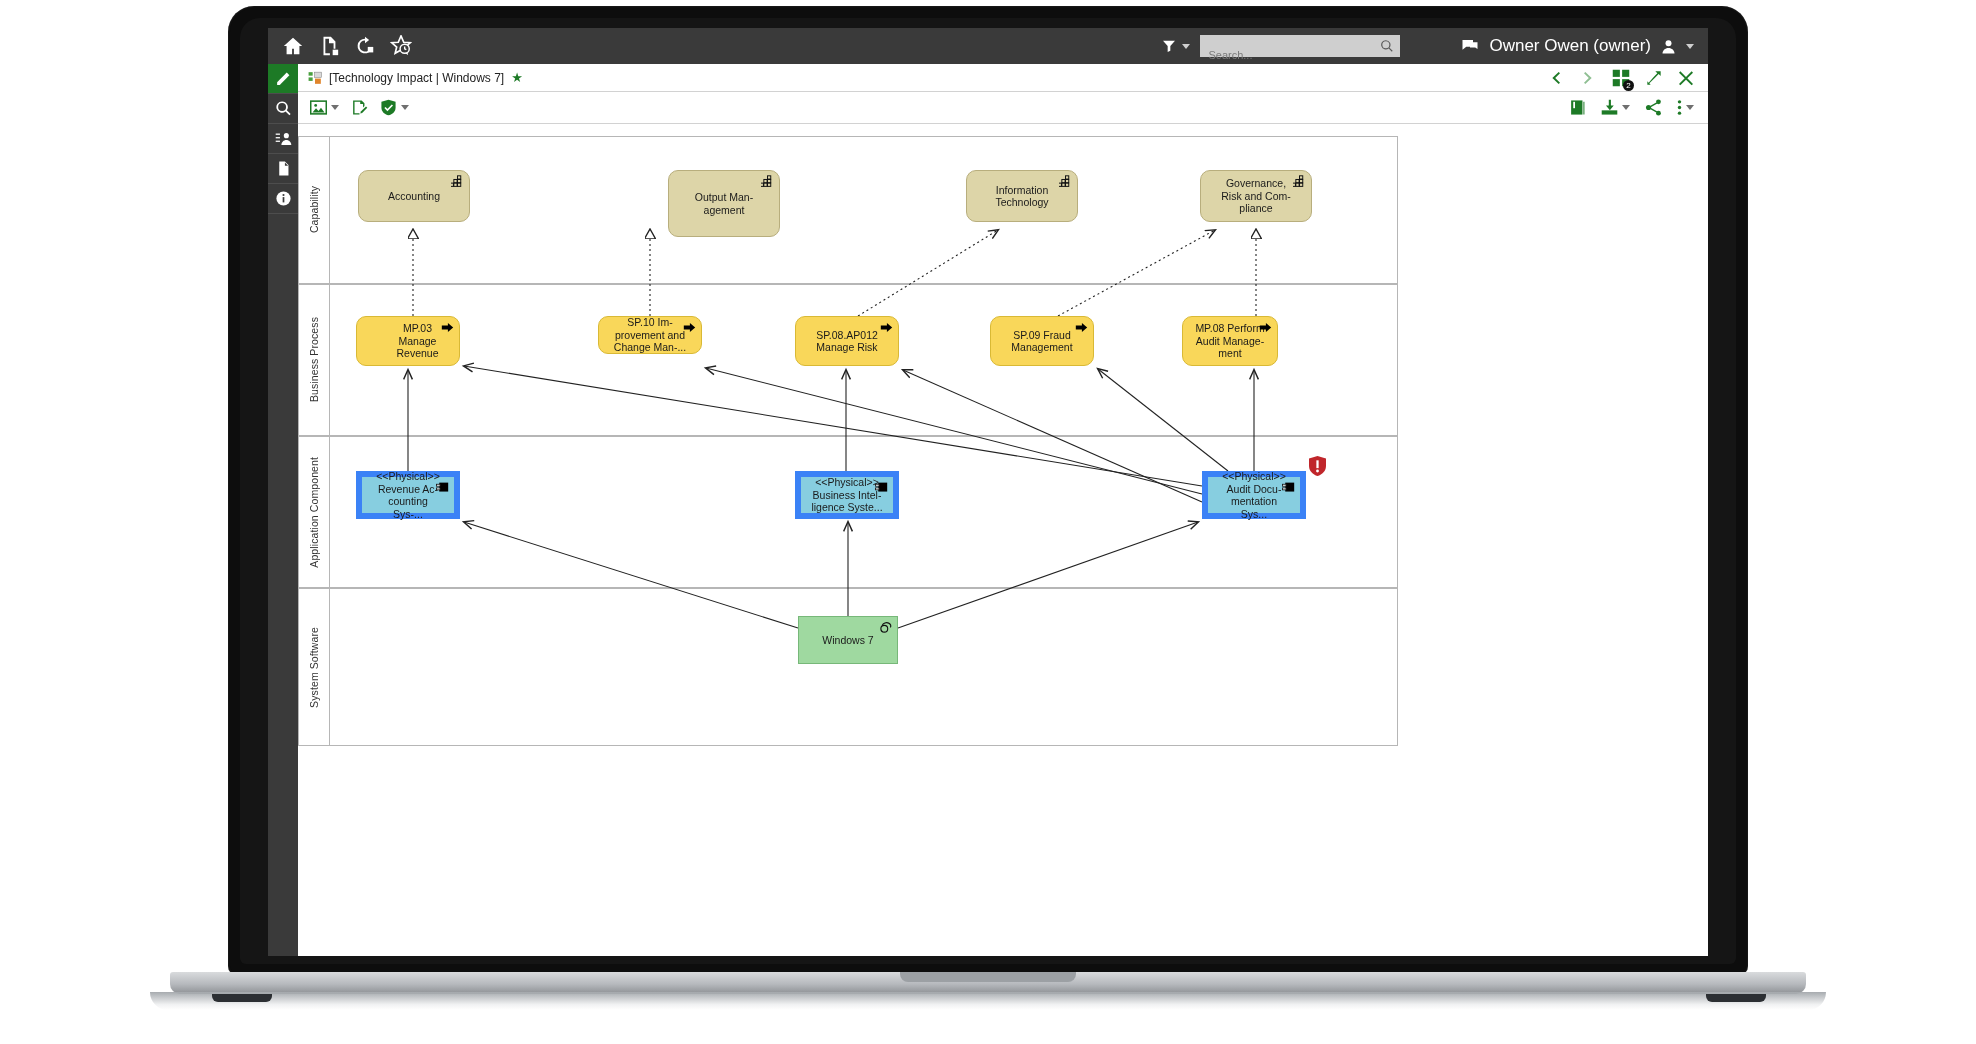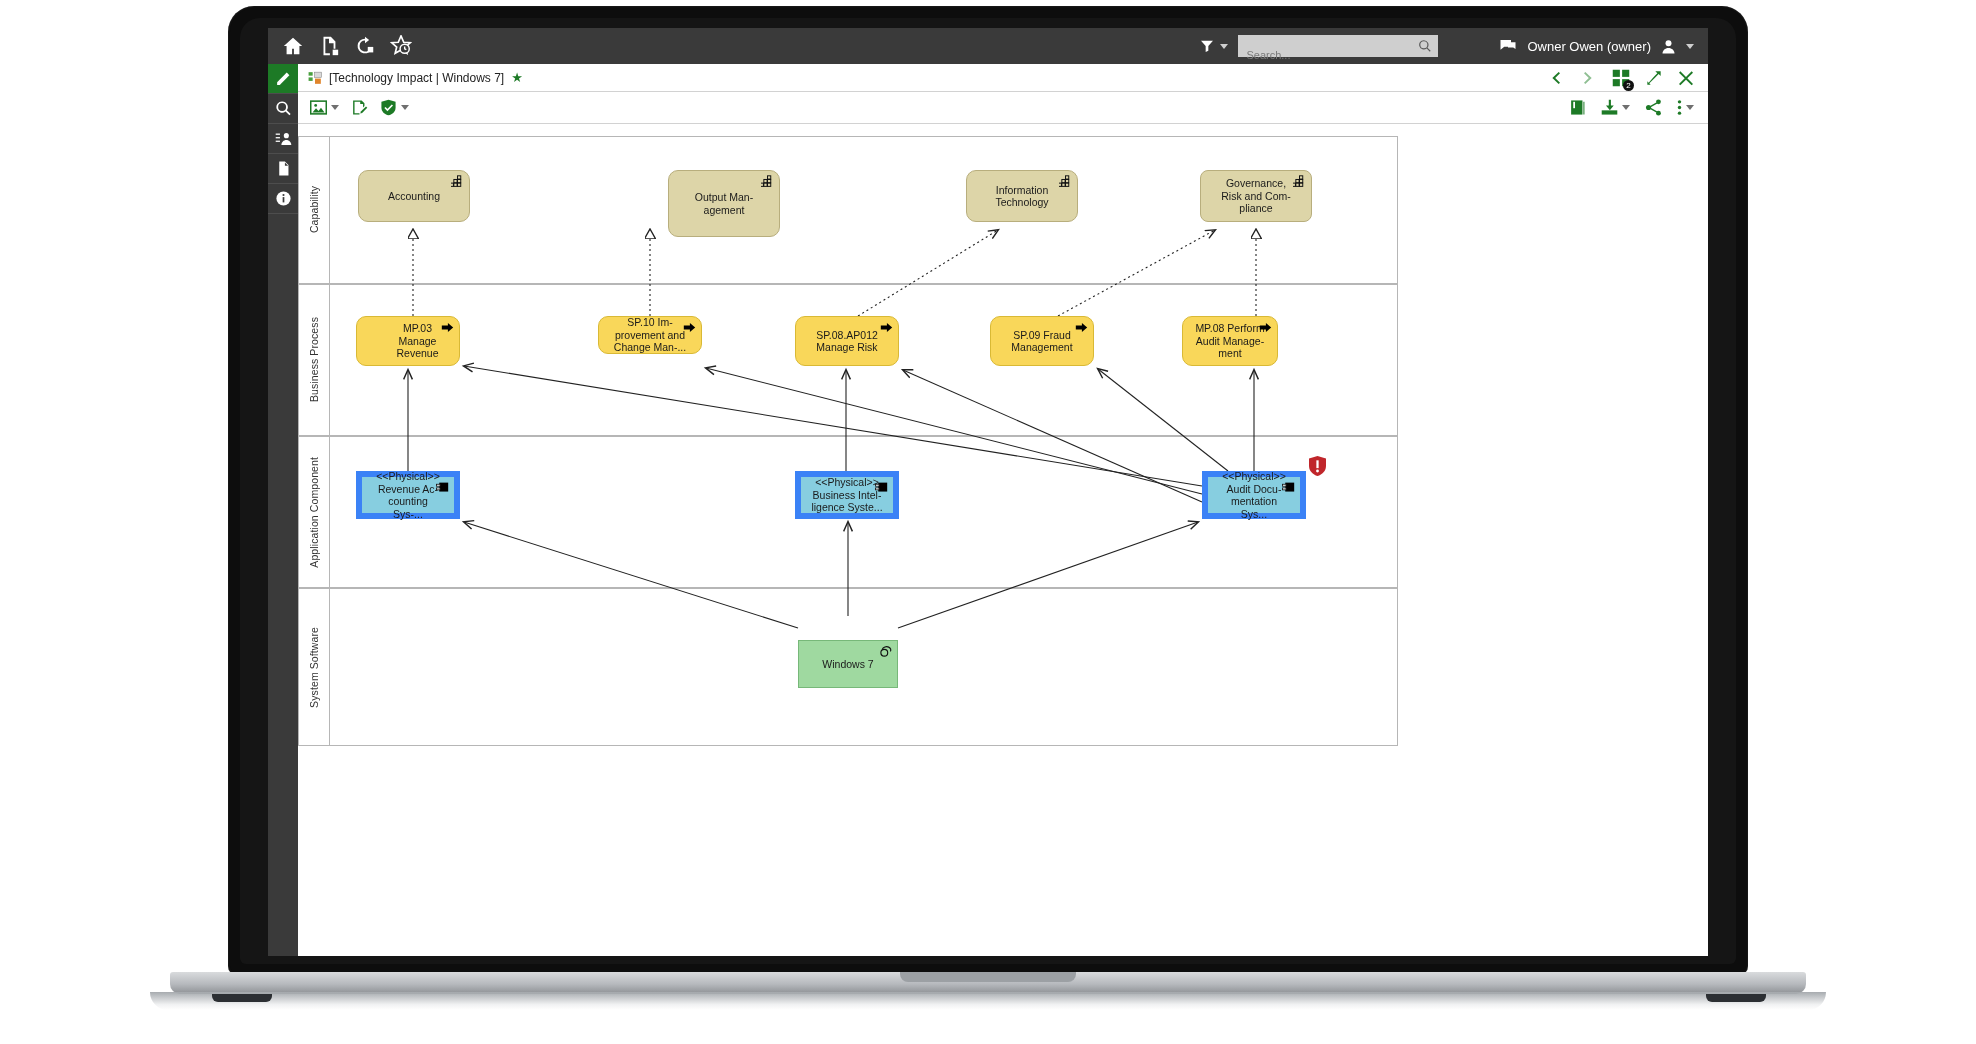--- a/index.html
+++ b/index.html
@@ -72,21 +72,21 @@
   #search-wrap {
     width: 200px; height: 22px; background: #cfcfcf;
     display: flex; align-items: center; padding: 0 6px 0 8px;
   }
   #search-input {
     flex: 1; border: none; background: transparent; outline: none;
     font-family: "Liberation Sans", sans-serif; font-size: 11px; color: #555; margin-top: 18px;
   }
   #search-input::placeholder { color: #7a7a7a; }
   #user-group { display: flex; align-items: center; gap: 9px; padding-right: 14px; }
-  #user-name { color: #ffffff; font-size: 13px; white-space: nowrap; }
+  #user-name { color: #ffffff; font-size: 17px; white-space: nowrap; }
   .caret-down {
     width: 0; height: 0; border-left: 4px solid transparent;
     border-right: 4px solid transparent; border-top: 5px solid #cfcfcf;
   }
 
   
   #left-rail {
     position: absolute; left: 0; top: 36px; width: 30px; height: 892px;
     background: #3a3a3a;
   }
@@ -444,21 +444,21 @@
           <svg viewBox="0 0 16 16">
               <rect x="8" y="1" width="4" height="4" fill="none" stroke="#111" stroke-width="1.2"></rect>
               <rect x="8" y="5.5" width="4" height="4" fill="none" stroke="#111" stroke-width="1.2"></rect>
               <rect x="3.5" y="5.5" width="4" height="4" fill="none" stroke="#111" stroke-width="1.2"></rect>
               <rect x="8" y="10" width="4" height="4" fill="none" stroke="#111" stroke-width="1.2"></rect>
               <rect x="3.5" y="10" width="4" height="4" fill="none" stroke="#111" stroke-width="1.2"></rect>
               <rect x="-1" y="10" width="4" height="4" fill="none" stroke="#111" stroke-width="1.2"></rect>
             </svg>
         </span>
       </div>
-      <div class="node node-cap" style="left:902px;top:44px;width:112px;height:52px;border-radius:8px;">
+      <div class="node node-cap" style="left:902px;top:44px;width:112px;height:52px;">
         <span class="label">Governance,<br>Risk and Com-<br>pliance</span>
         <span class="node-ico">
           <svg viewBox="0 0 16 16">
               <rect x="8" y="1" width="4" height="4" fill="none" stroke="#111" stroke-width="1.2"></rect>
               <rect x="8" y="5.5" width="4" height="4" fill="none" stroke="#111" stroke-width="1.2"></rect>
               <rect x="3.5" y="5.5" width="4" height="4" fill="none" stroke="#111" stroke-width="1.2"></rect>
               <rect x="8" y="10" width="4" height="4" fill="none" stroke="#111" stroke-width="1.2"></rect>
               <rect x="3.5" y="10" width="4" height="4" fill="none" stroke="#111" stroke-width="1.2"></rect>
               <rect x="-1" y="10" width="4" height="4" fill="none" stroke="#111" stroke-width="1.2"></rect>
             </svg>
@@ -535,21 +535,21 @@
               <rect x="0.5" y="8.5" width="4.5" height="2.4" fill="#fff" stroke="#111" stroke-width="1"></rect>
             </svg>
         </span>
       </div>
       <svg id="warning-badge" style="left:1011px;top:330px;" viewBox="0 0 24 28">
         <path d="M12 0 0 3.5v10C0 21 5.4 26 12 28c6.6-2 12-7 12-14.5v-10z" fill="#c0262b"></path>
         <rect x="10.4" y="6" width="3.2" height="11" fill="#fff"></rect>
         <circle cx="12" cy="21" r="2" fill="#fff"></circle>
       </svg>
 
-      <div class="node node-sys" style="left:500px;top:490px;width:100px;height:48px;margin-top:24px;">
+      <div class="node node-sys" style="left:500px;top:490px;width:100px;height:48px;">
         <span class="label">Windows 7</span>
         <span class="node-ico">
           <svg viewBox="0 0 16 16">
               <circle cx="6.5" cy="9.5" r="4.2" fill="none" stroke="#111" stroke-width="1.4"></circle>
               <path d="M4 5.5C5 2.6 9 1.2 12 2.6c2.3 1 3.2 3.4 2 5.2" fill="none" stroke="#111" stroke-width="1.4"></path>
             </svg>
         </span>
       </div>
 
     </div>

